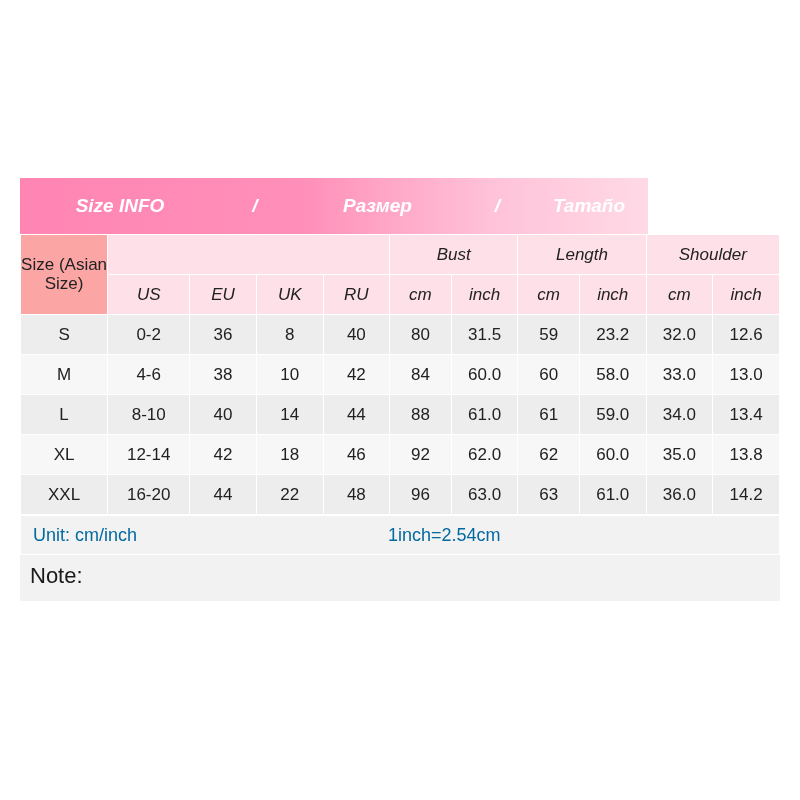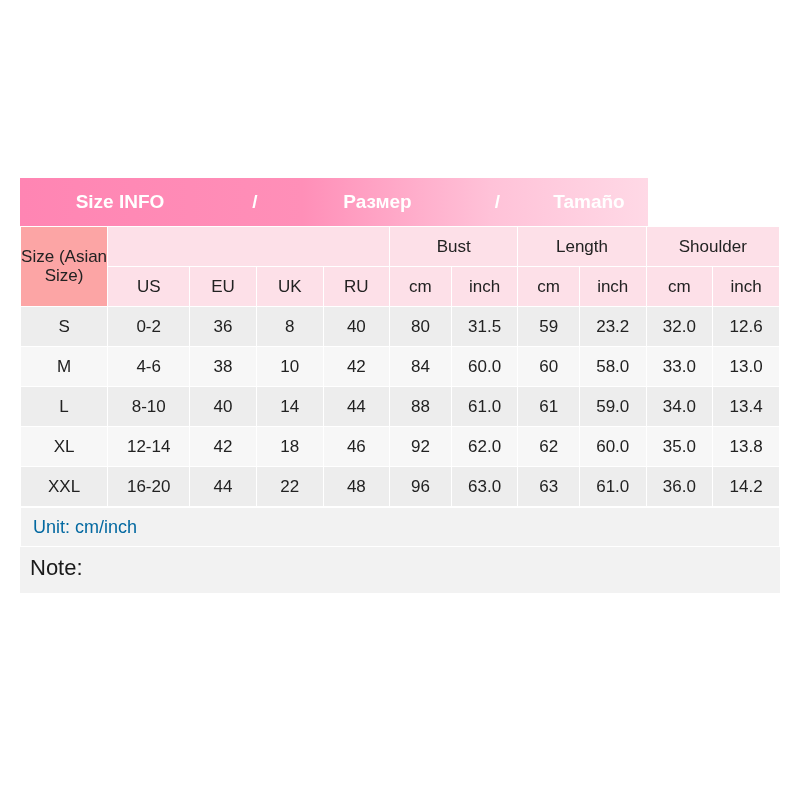--- a/index.html
+++ b/index.html
@@ -19,21 +19,22 @@
   .chart {
     position: absolute;
     left: 20px;
     top: 178px;
     width: 760px;
   }
 
   
   .header-row {
     display: flex;
-    height: 48px;
+    height: 56px;
+    font-style: italic;
   }
   .header-main {
     flex: 0 0 628px;
     background: linear-gradient(to right, #ff85b3 0%, #ff8fb8 45%, #ffc2d8 75%, #ffd9e6 100%);
     display: flex;
     align-items: center;
     color: #ffffff;
     font-size: 19px;
     font-weight: bold;
   }
@@ -62,20 +63,21 @@
     font-size: 17px;
     color: #222222;
     font-weight: normal;
     padding: 0;
     height: 39px;
   }
   .th-pink {
     background: #fde0e8;
     font-weight: bold;
     font-size: 17px;
+    font-style: italic;
   }
   .th-pink-small {
     background: #fca5a5;
     font-weight: bold;
     font-size: 16px;
     line-height: 1.1;
   }
   .row-a td { background: #ededed; }
   .row-b td { background: #f7f7f7; }
   .col-size {
@@ -229,20 +231,21 @@
           <td>63</td>
           <td>61.0</td>
           <td>36.0</td>
           <td>14.2</td>
         </tr>
       </tbody>
     </table>
 
     <div class="unit-row">
       <div class="unit-left">Unit: cm/inch</div>
+      <div class="unit-mid">1inch=2.54cm</div>
     </div>
 
     <div class="note-box">
       <p class="note-title">Note:</p>
     </div>
 
   </div>
 </div>
 
 </body></html>

